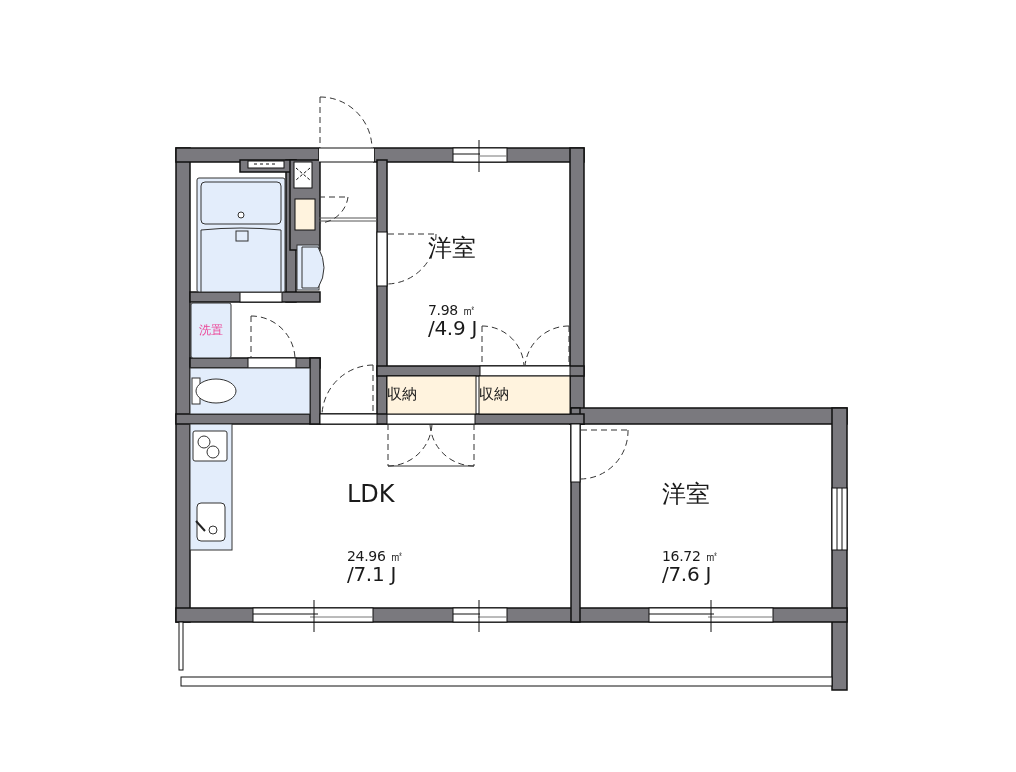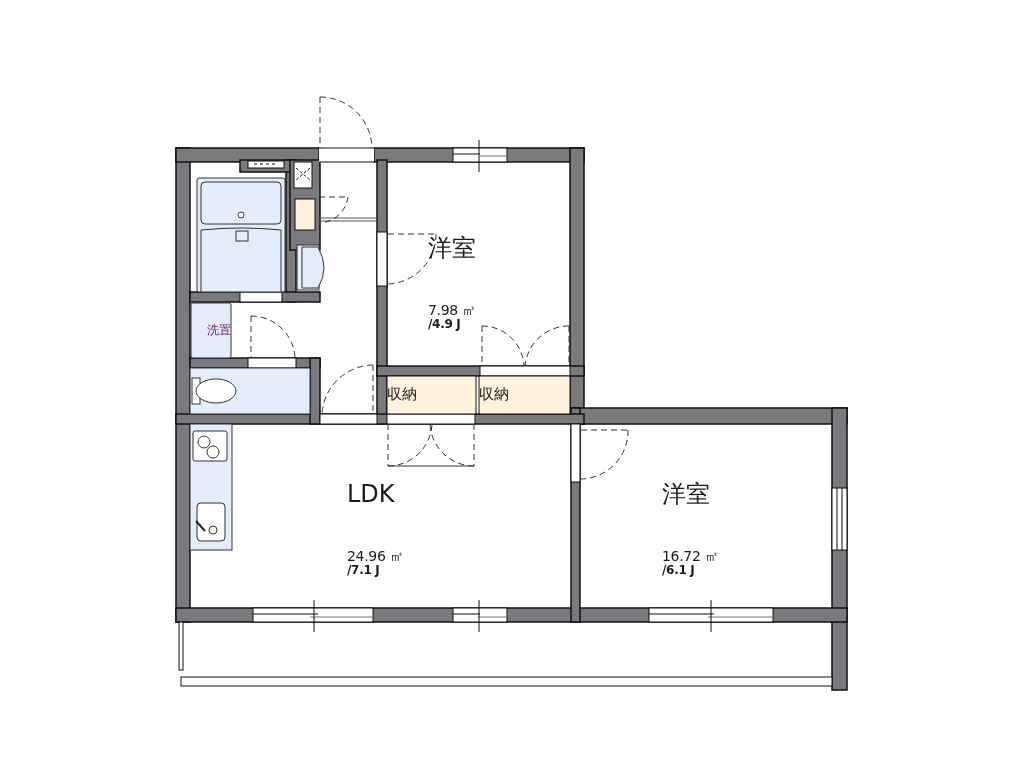--- a/index.html
+++ b/index.html
@@ -1,23 +1,23 @@
 <!DOCTYPE html>
 <html><head>
 <meta charset="utf-8">
 <style>
   html, body { margin:0; padding:0; background:#ffffff; }
   body { width:1016px; height:772px; position:relative; overflow:hidden; font-family:"DejaVu Sans", sans-serif; }
   #plan { position:absolute; left:0; top:0; }
   .room-label { position:absolute; text-align:left; color:#1a1a1a; line-height:1.05; }
   .room-label .name { display:block; font-size:24px; }
   .room-label .area { display:block; font-size:14px; letter-spacing:-0.3px;margin-top:42px; }
-  .room-label .jo { display:block; font-size:12px; letter-spacing:-0.3px;font-weight:bold; }
+  .room-label .jo { display:block; font-size:20px; letter-spacing:-0.3px; }
   .small-label { position:absolute; font-size:15px; color:#1a1a1a; text-align:left; }
-  .tiny-label { position:absolute; font-size:12px; color:#701a75; text-align:right;font-family:Liberation Serif, serif; }
+  .tiny-label { position:absolute; font-size:12px; color:#ec4899; text-align:center;font-family:Liberation Serif, serif; }
 </style>
 </head>
 <body>
 
 <svg id="plan" width="1016" height="772" viewBox="0 0 1016 772" xmlns="http://www.w3.org/2000/svg">
 
   <g fill="#7a797e" stroke="#111" stroke-width="1.5">
 
     <rect x="176" y="148" width="14" height="474"></rect>
 
@@ -193,18 +193,18 @@
 
 <div class="room-label" style="left:347px; top:482px; width:100px;">
   <span class="name">LDK</span>
   <span class="area">24.96 ㎡</span>
   <span class="jo">/7.1 J</span>
 </div>
 
 <div class="room-label" style="left:662px; top:482px; width:100px;">
   <span class="name">洋室</span>
   <span class="area">16.72 ㎡</span>
-  <span class="jo">/6.1 J</span>
+  <span class="jo">/7.6 J</span>
 </div>
 
 <div class="small-label" style="left:387px; top:385px; width:89px;">収納</div>
 <div class="small-label" style="left:479px; top:385px; width:91px;">収納</div>
 <div class="tiny-label" style="left:191px; top:322px; width:40px;">洗置</div>
 
 </body></html>

